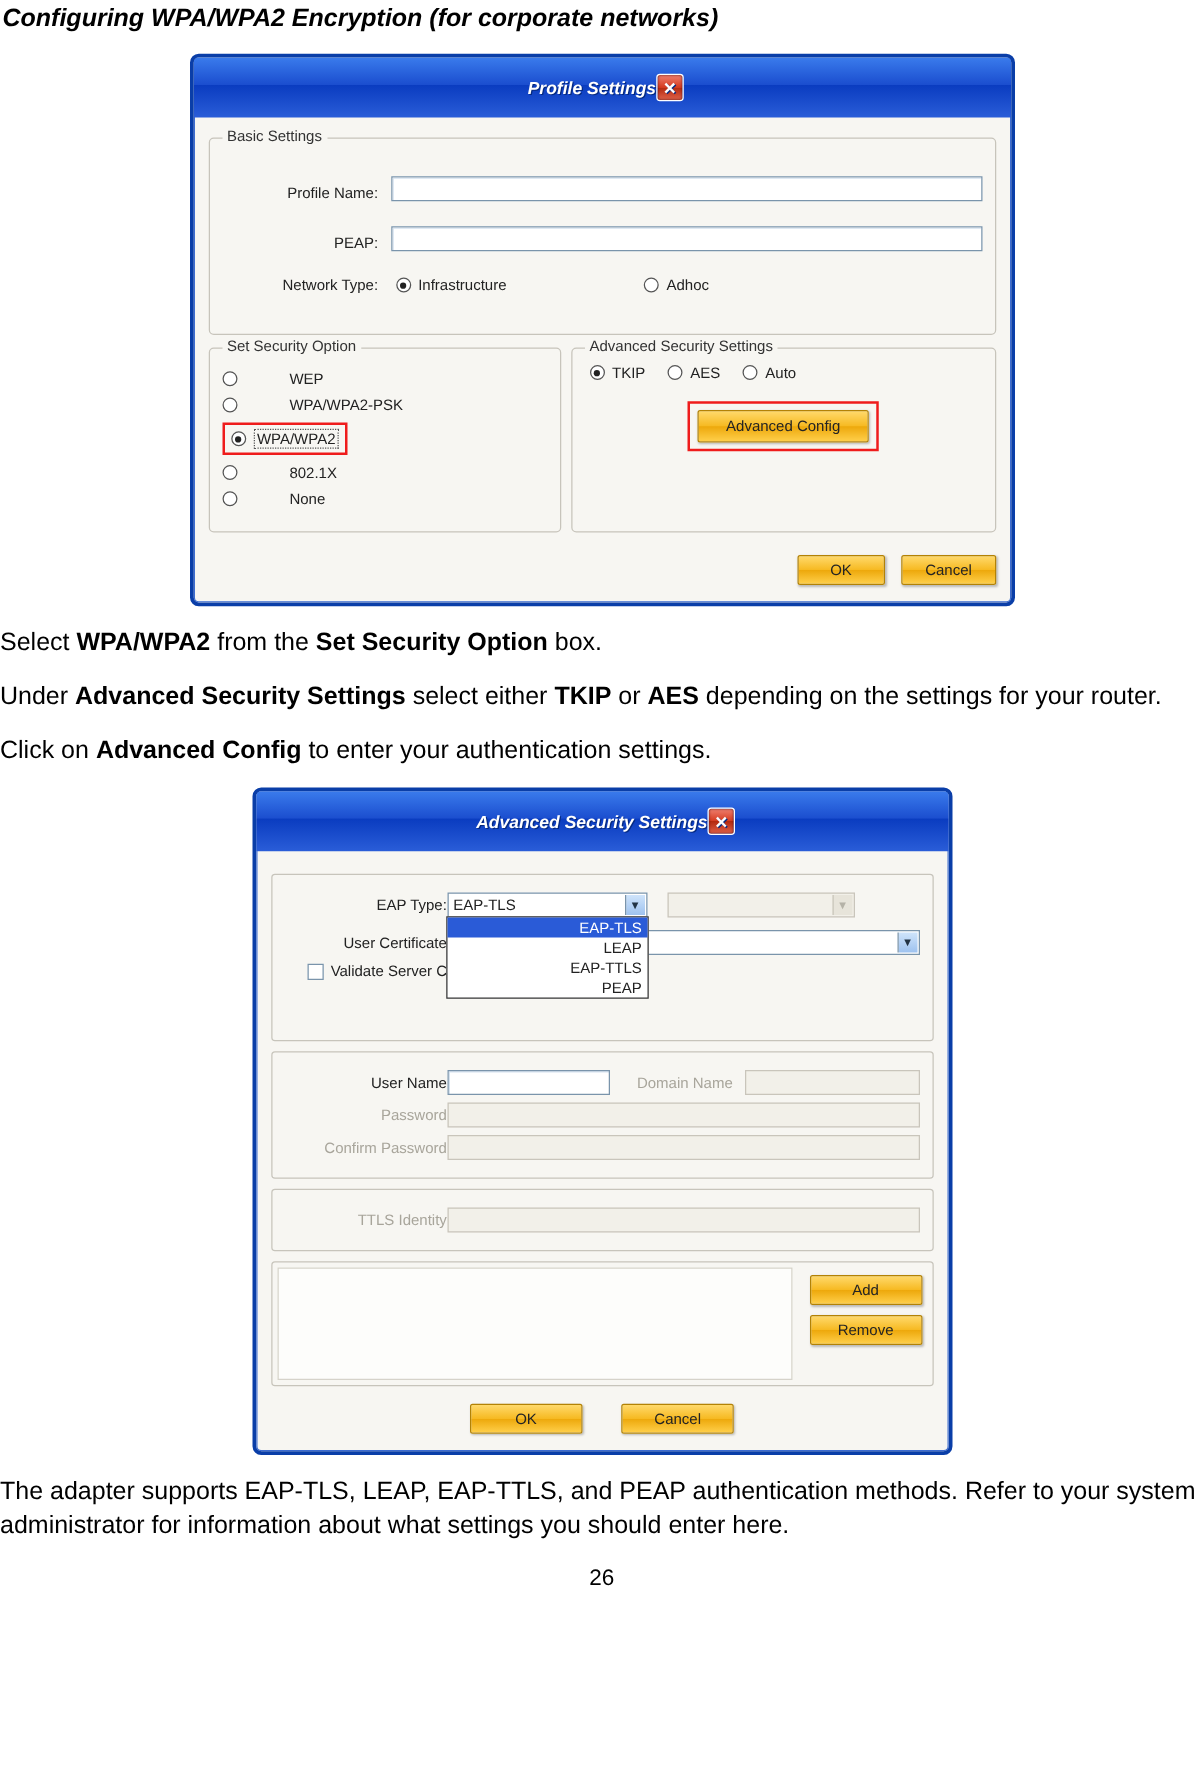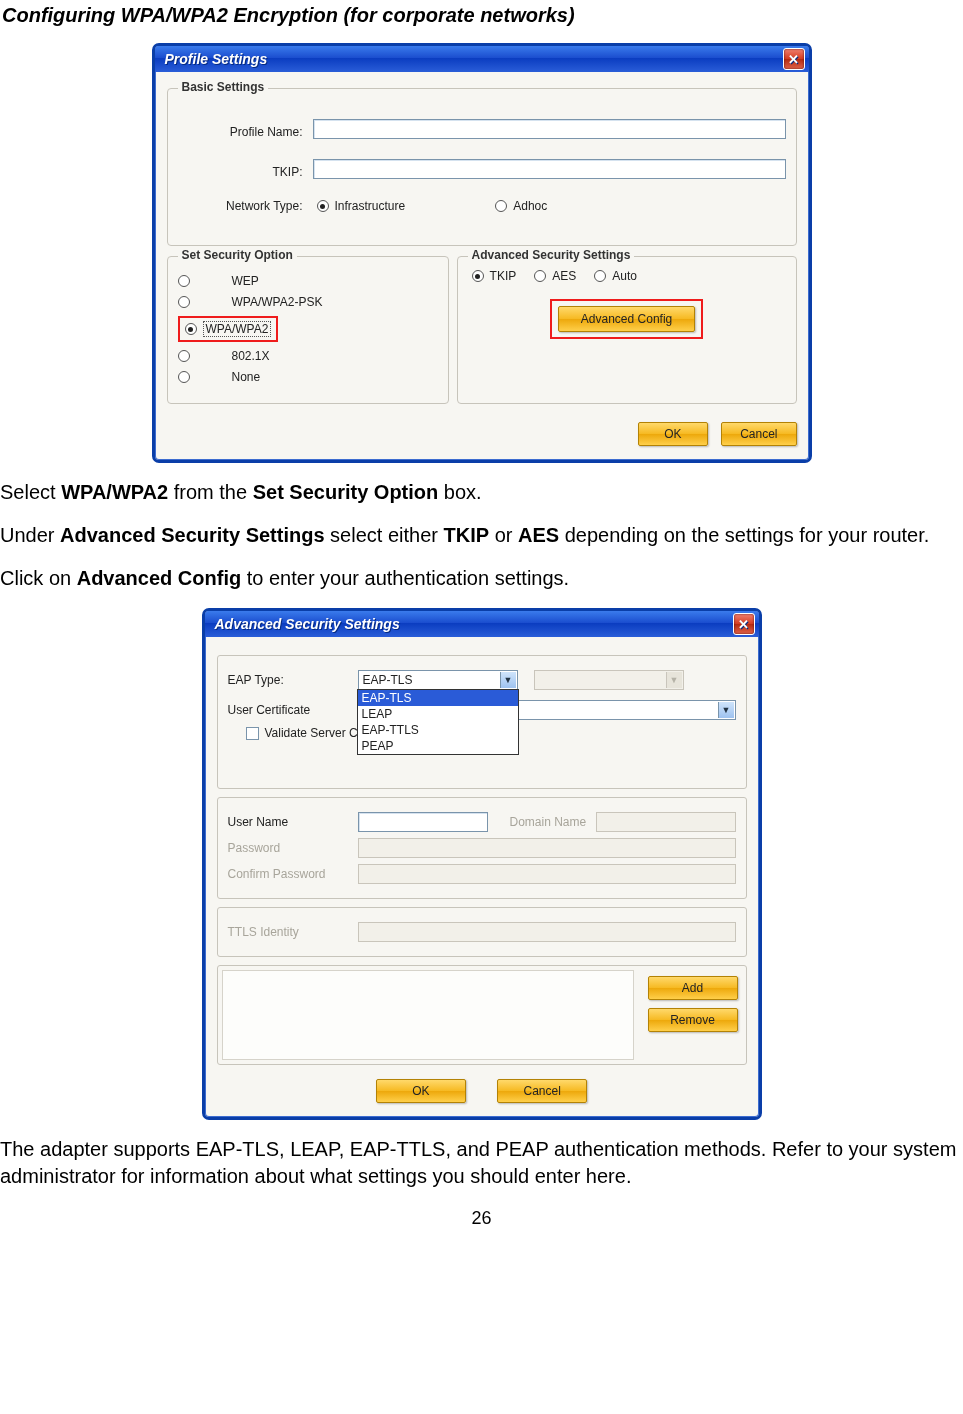--- a/index.html
+++ b/index.html
@@ -33,26 +33,26 @@
   
   .win {
     border: 3px solid #0a3ea8;
     border-radius: 7px;
     overflow: hidden;
     margin: 0 auto;
     background: #f7f6f2;
     box-shadow: 0 0 0 1px #3d6cd0 inset;
   }
   .titlebar {
-    height: 26px;
+    height: 48px;
     background: linear-gradient(to bottom, #3a7bec 0%, #1b4ecf 45%, #0a3cc0 46%, #2a5dd8 100%);
     color: #fff;
     display: flex;
     align-items: center;
-    justify-content: space-between;
+    justify-content: center;
     padding: 0 4px 0 10px;
     font-family: "Trebuchet MS", Arial, sans-serif;
     font-weight: bold;
     font-size: 14px;
     font-style: italic;
     text-shadow: 1px 1px 0 #062a80;
   }
   .close-btn {
     width: 22px; height: 22px;
     background: linear-gradient(to bottom, #f08070, #d43a1f 50%, #b42a10 51%, #e0624a);
@@ -80,21 +80,20 @@
     position: relative;
   }
   .grp-title {
     position: absolute;
     top: -9px;
     left: 10px;
     background: #f7f6f2;
     padding: 0 4px;
     font-size: 12px;
     color: #333;
-    font-weight: bold;
   }
   .row { display: flex; align-items: flex-end; margin: 20px 0; }
   .lbl-r { width: 135px; text-align: right; padding-right: 10px; font-size: 12px; }
   .txt {
     flex: 1;
     height: 20px;
     background: #fff;
     border: 1px solid #7a94ab;
     box-shadow: inset 1px 1px 0 #d5e2ef;
   }
@@ -135,21 +134,21 @@
   }
   .orange-btn.big { padding: 5px 22px; font-size: 12px; }
   .btn-row { text-align: right; margin-top: 18px; }
   .btn-row .orange-btn { margin-left: 10px; min-width: 70px; }
   .hl-red-wrap {
     border: 2px solid #ef1c1c;
     padding: 5px 6px;
     display: inline-block;
   }
   
-  .field-row { display: flex; align-items: center; margin: 6px 0; font-size: 12px; }
+  .field-row { display: flex; align-items: center; margin: 6px 0; font-size: 12px; text-align: right; }
   .field-row .lab { width: 130px; color: #222; }
   .field-row.dim .lab { color: #a8a59b; }
   .inp {
     height: 20px;
     background: #fff;
     border: 1px solid #7a94ab;
     box-shadow: inset 1px 1px 0 #d5e2ef;
   }
   .inp.dim { background: #f2f0e9; border-color: #c9c5bb; box-shadow: none; }
   .combo {
@@ -225,26 +224,26 @@
   </div>
   <div class="win-body">
 
     <div class="grp">
       <div class="grp-title">Basic Settings</div>
       <div class="row">
         <div class="lbl-r">Profile Name:</div>
         <div class="txt" title=""></div>
       </div>
       <div class="row">
-        <div class="lbl-r">TKIP:</div>
+        <div class="lbl-r">PEAP:</div>
         <div class="txt" title=""></div>
       </div>
       <div class="row">
         <div class="lbl-r">Network Type:</div>
-        <div style="flex:1; display:flex; gap:64px; padding-left:4px;">
+        <div style="flex:1; display:flex; gap:84px; padding-left:4px;">
           <span class="opt">
               <span class="radio sel"></span>
               <span>Infrastructure</span>
             </span>
           <span class="opt">
               <span class="radio"></span>
               <span>Adhoc</span>
             </span>
         </div>
       </div>

